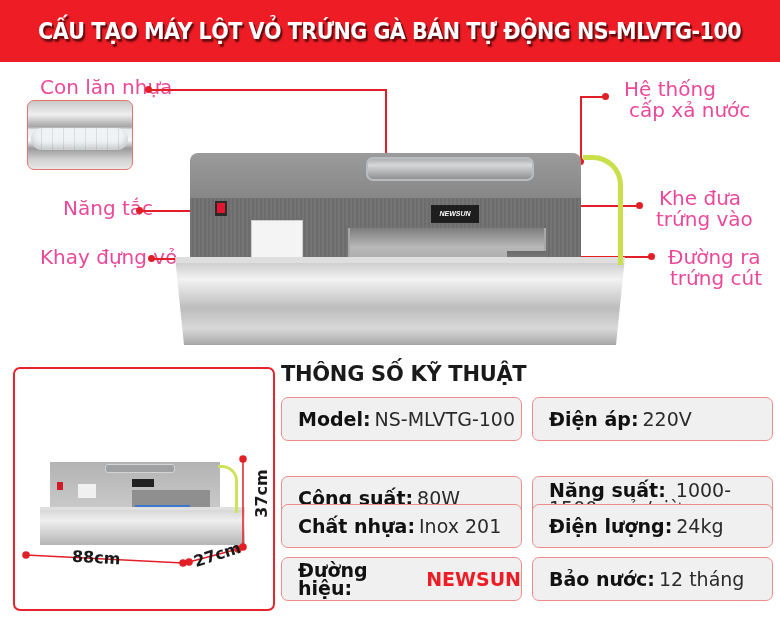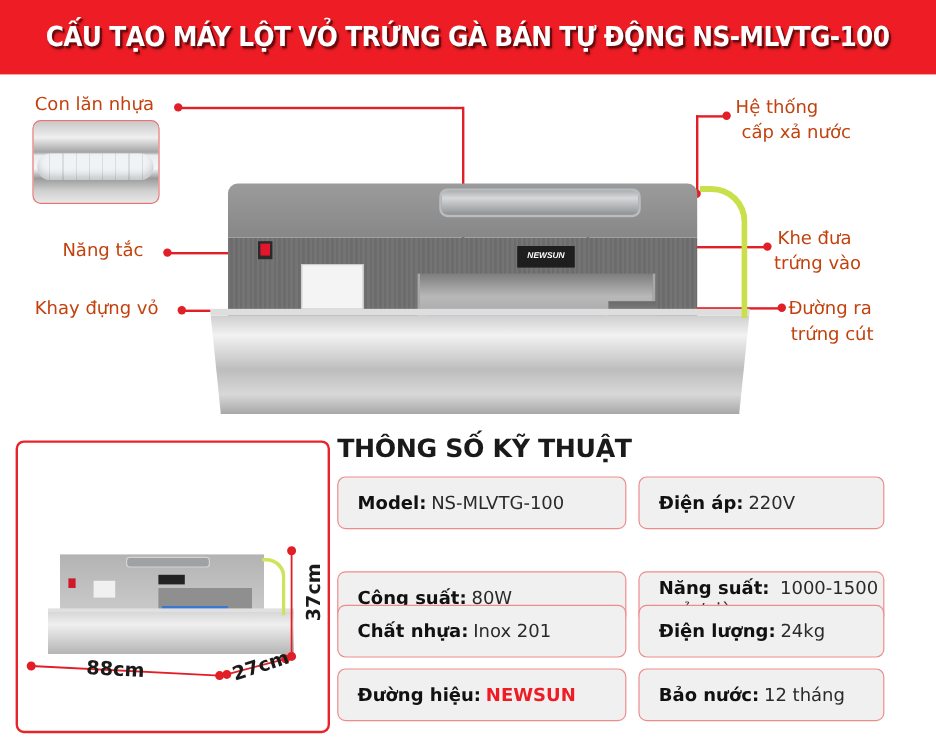--- a/index.html
+++ b/index.html
@@ -15,21 +15,21 @@
     font-family: "DejaVu Sans", sans-serif;
     font-weight: bold; font-size: 23px; color: #ffffff;
     letter-spacing: -0.6px;
     text-shadow: 2px 2px 0 #6b0b0e, 2px 3px 2px rgba(0,0,0,0.5);
     transform: scaleX(0.9);
     white-space: nowrap;
   }
 
   .callout {
     position: absolute; font-family: "DejaVu Sans", sans-serif;
-    font-size: 15px; color: #c2410c; line-height: 21px;
+    font-size: 20px; color: #ec4899; line-height: 21px; margin-left: 11px;
   }
   .rl { position: absolute; background: #e21f26; }
   .dot { position: absolute; width: 7px; height: 7px; border-radius: 50%; background: #e21f26; }
 
   .roller-box {
     position: absolute; left: 27px; top: 100px; width: 106px; height: 70px;
     border: 1.5px solid #e57575; border-radius: 7px; overflow: hidden;
     background: linear-gradient(#c8c8c8, #efefef 20%, #a4a4a4 38%, #e9ecee 42%, #f4f6f7 58%, #9a9a9a 70%, #cfcfcf 85%, #e8e8e8);
   }
   .roller-box .roller {
@@ -104,27 +104,27 @@
   }
 
   .specs-title {
     position: absolute; left: 281px; top: 362px;
     font-family: "DejaVu Sans", sans-serif; font-weight: bold; font-size: 21px; color: #1a1a1a;
     letter-spacing: -0.3px;
   }
   .spec {
     position: absolute; height: 44px;
     background: #f0f0f0; border: 1.5px solid #ee8c8c; border-radius: 7px;
-    font-family: "DejaVu Sans", sans-serif; font-size: 15px; color: #2a2a2a;
+    font-family: "DejaVu Sans", sans-serif; font-size: 19px; color: #2a2a2a;
     display: flex; align-items: center; padding-left: 16px; line-height: 18px;
   }
   .spec .k { font-weight: bold; color: #111; margin-right: 4px; }
   .spec .v.brand { color: #ee1c24; font-weight: bold; }
   .c1 { left: 281px; width: 241px; }
-  .c2 { left: 532px; width: 205px; }
+  .c2 { left: 532px; width: 241px; }
   .r1 { top: 397px; }
   .r2 { top: 476px; }
   .r3 { top: 504px; }
   .r4 { top: 557px; }
 </style>
 </head>
 <body>
 
 <div class="banner">
   <div class="banner-title">CẤU TẠO MÁY LỘT VỎ TRỨNG GÀ BÁN TỰ ĐỘNG NS-MLVTG-100</div>

